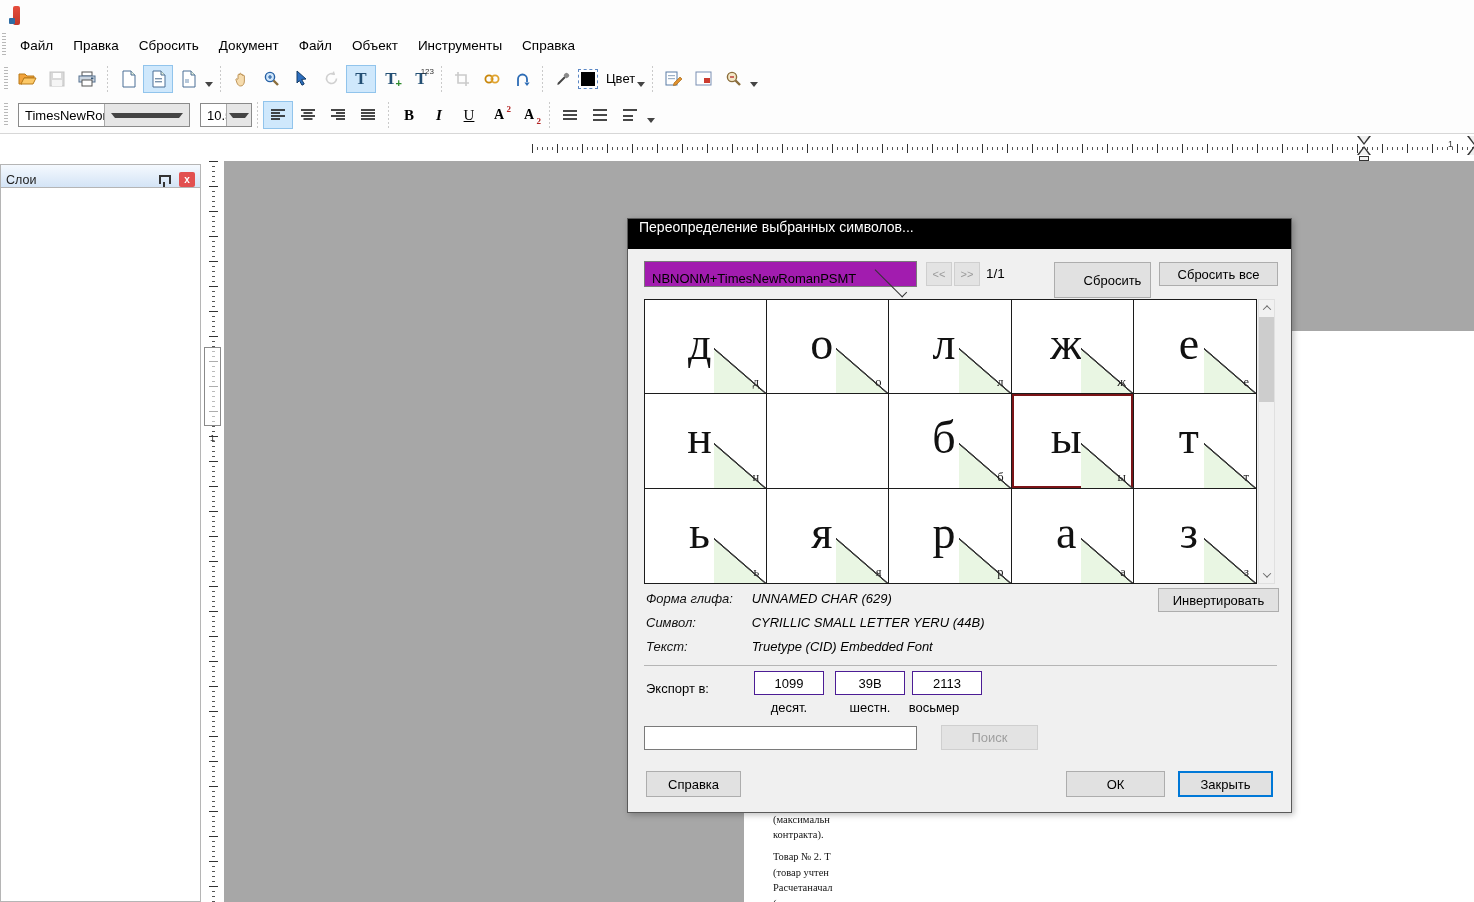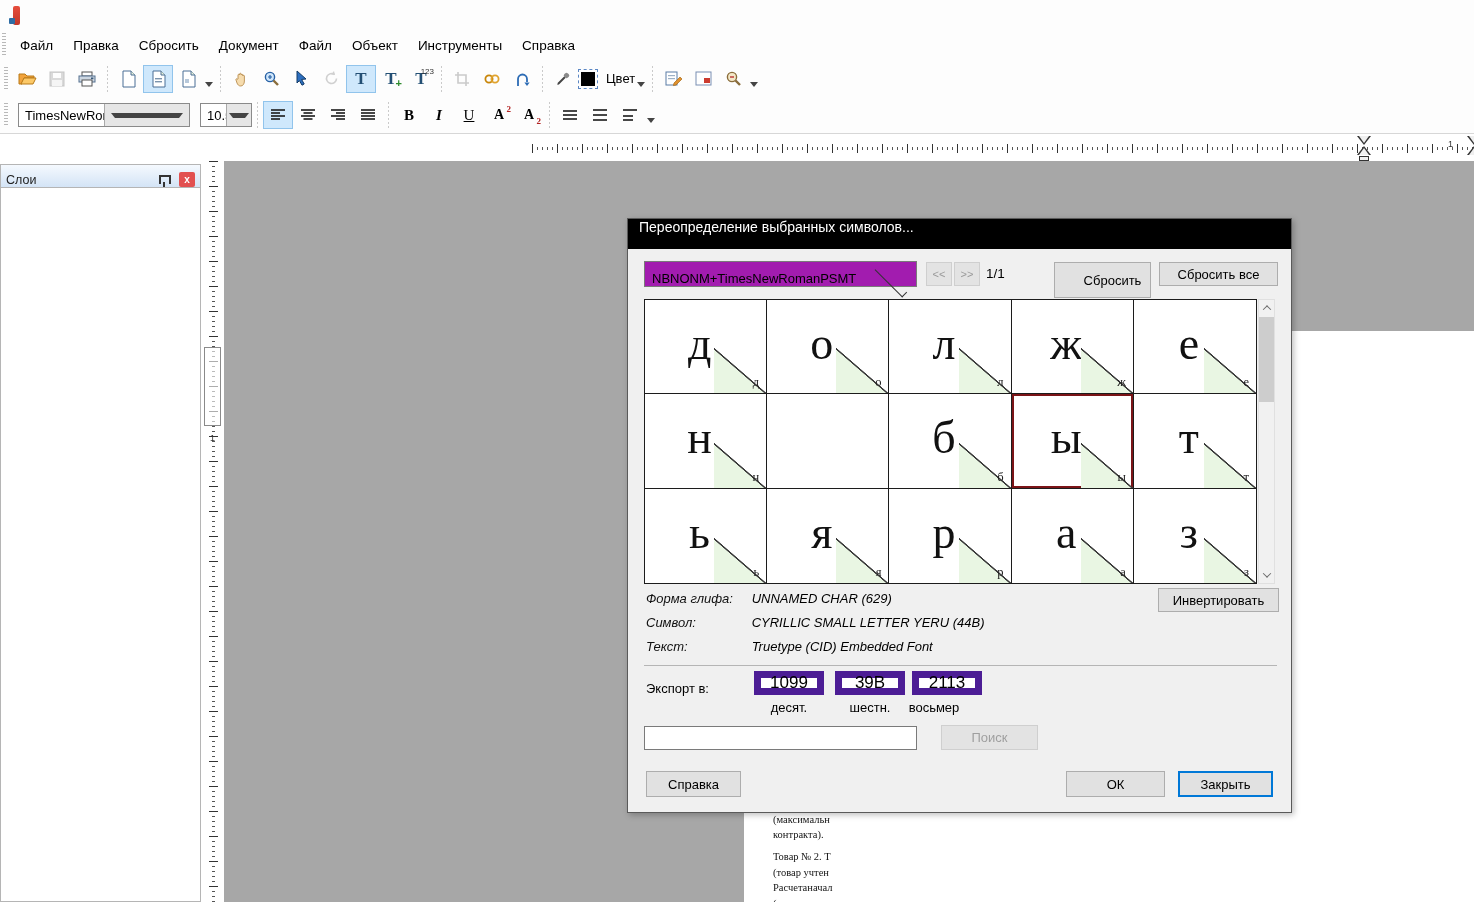--- a/index.html
+++ b/index.html
@@ -114,21 +114,21 @@
   .gs-arrow { position:absolute; left:0; width:15px; height:16px; display:flex; align-items:center; justify-content:center; }
   .gs-chev { width:6px; height:6px; border-right:1.4px solid #6b6b6b; border-bottom:1.4px solid #6b6b6b; }
   .gs-up { top:0; } .gs-up .gs-chev { transform:rotate(-135deg) translate(-1px,-1px); }
   .gs-dn { bottom:0; } .gs-dn .gs-chev { transform:rotate(45deg) translate(-1px,-1px); }
   .gs-thumb { position:absolute; left:0; top:17px; width:15px; height:85px; background:#cdcdcd; }
   .inforow { position:absolute; left:18px; font-size:13px;font-style:italic; }
   .inforow .lab { display:inline-block; width:102px; color:#111; }
   .btn-invert { position:absolute; left:530px; top:369px; width:121px; height:24px; }
   .dlg-hr { position:absolute; left:16px; top:446px; width:633px; border-top:1px solid #b5b5b5; }
   .exp-label { position:absolute; left:18px; top:462px; font-size:13px; }
-  .exp-field { position:absolute; top:452px; width:70px; height:24px; background:#fff; border:7px solid #4c1d95; display:flex; align-items:center; justify-content:center; font-size:17px; }
+  .exp-field { position:absolute; top:452px; width:70px; height:24px; background:#fff; border:1px solid #4c1d95; display:flex; align-items:center; justify-content:center; font-size:13px; }
   .exp-sub { position:absolute; top:481px; width:70px; text-align:center; font-size:13px; }
   .searchbox { position:absolute; left:16px; top:507px; width:273px; height:24px; background:#fff; border:1px solid #7a7a7a; font-size:13px; padding:0 5px; outline:none; font-family:"Liberation Sans",sans-serif; }
   .btn-search { position:absolute; left:313px; top:506px; width:97px; height:25px; background:#e3e3e3; border:1px solid #cfcfcf; color:#9f9f9f; }
   .btn-help { position:absolute; left:18px; top:552px; width:95px; height:26px; }
   .btn-ok { position:absolute; left:438px; top:552px; width:99px; height:26px; }
   .btn-close { position:absolute; left:550px; top:552px; width:95px; height:26px; border:2px solid #0078d7; }
 
   svg { display:block; }
 </style>
 </head>

